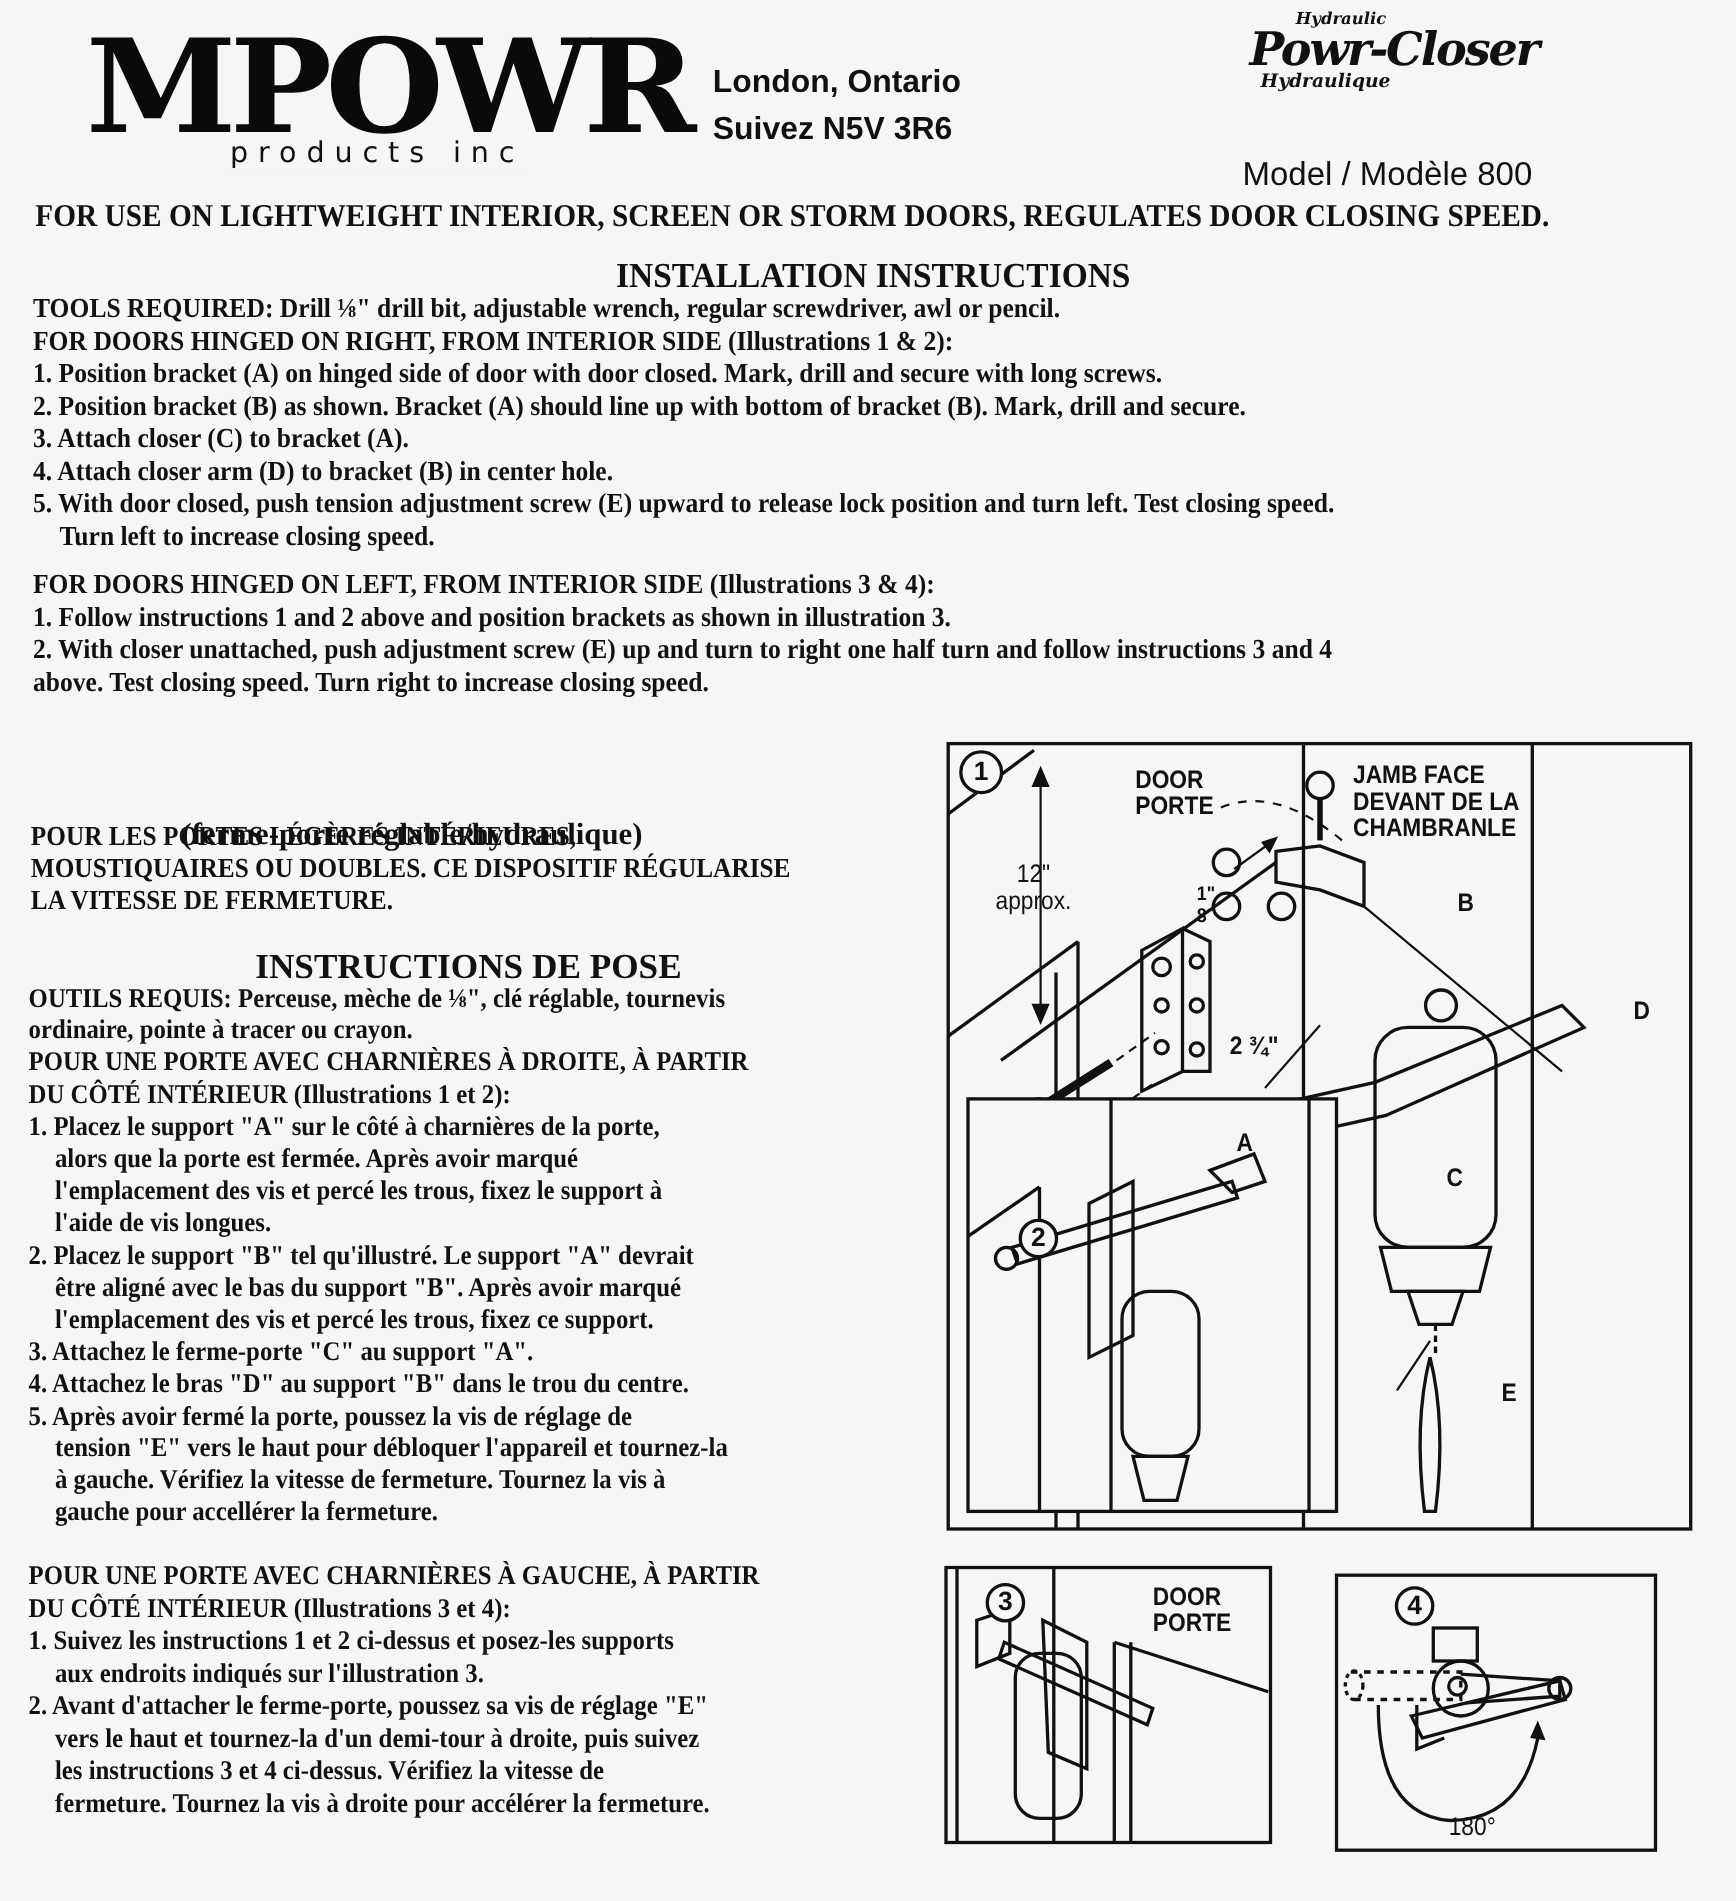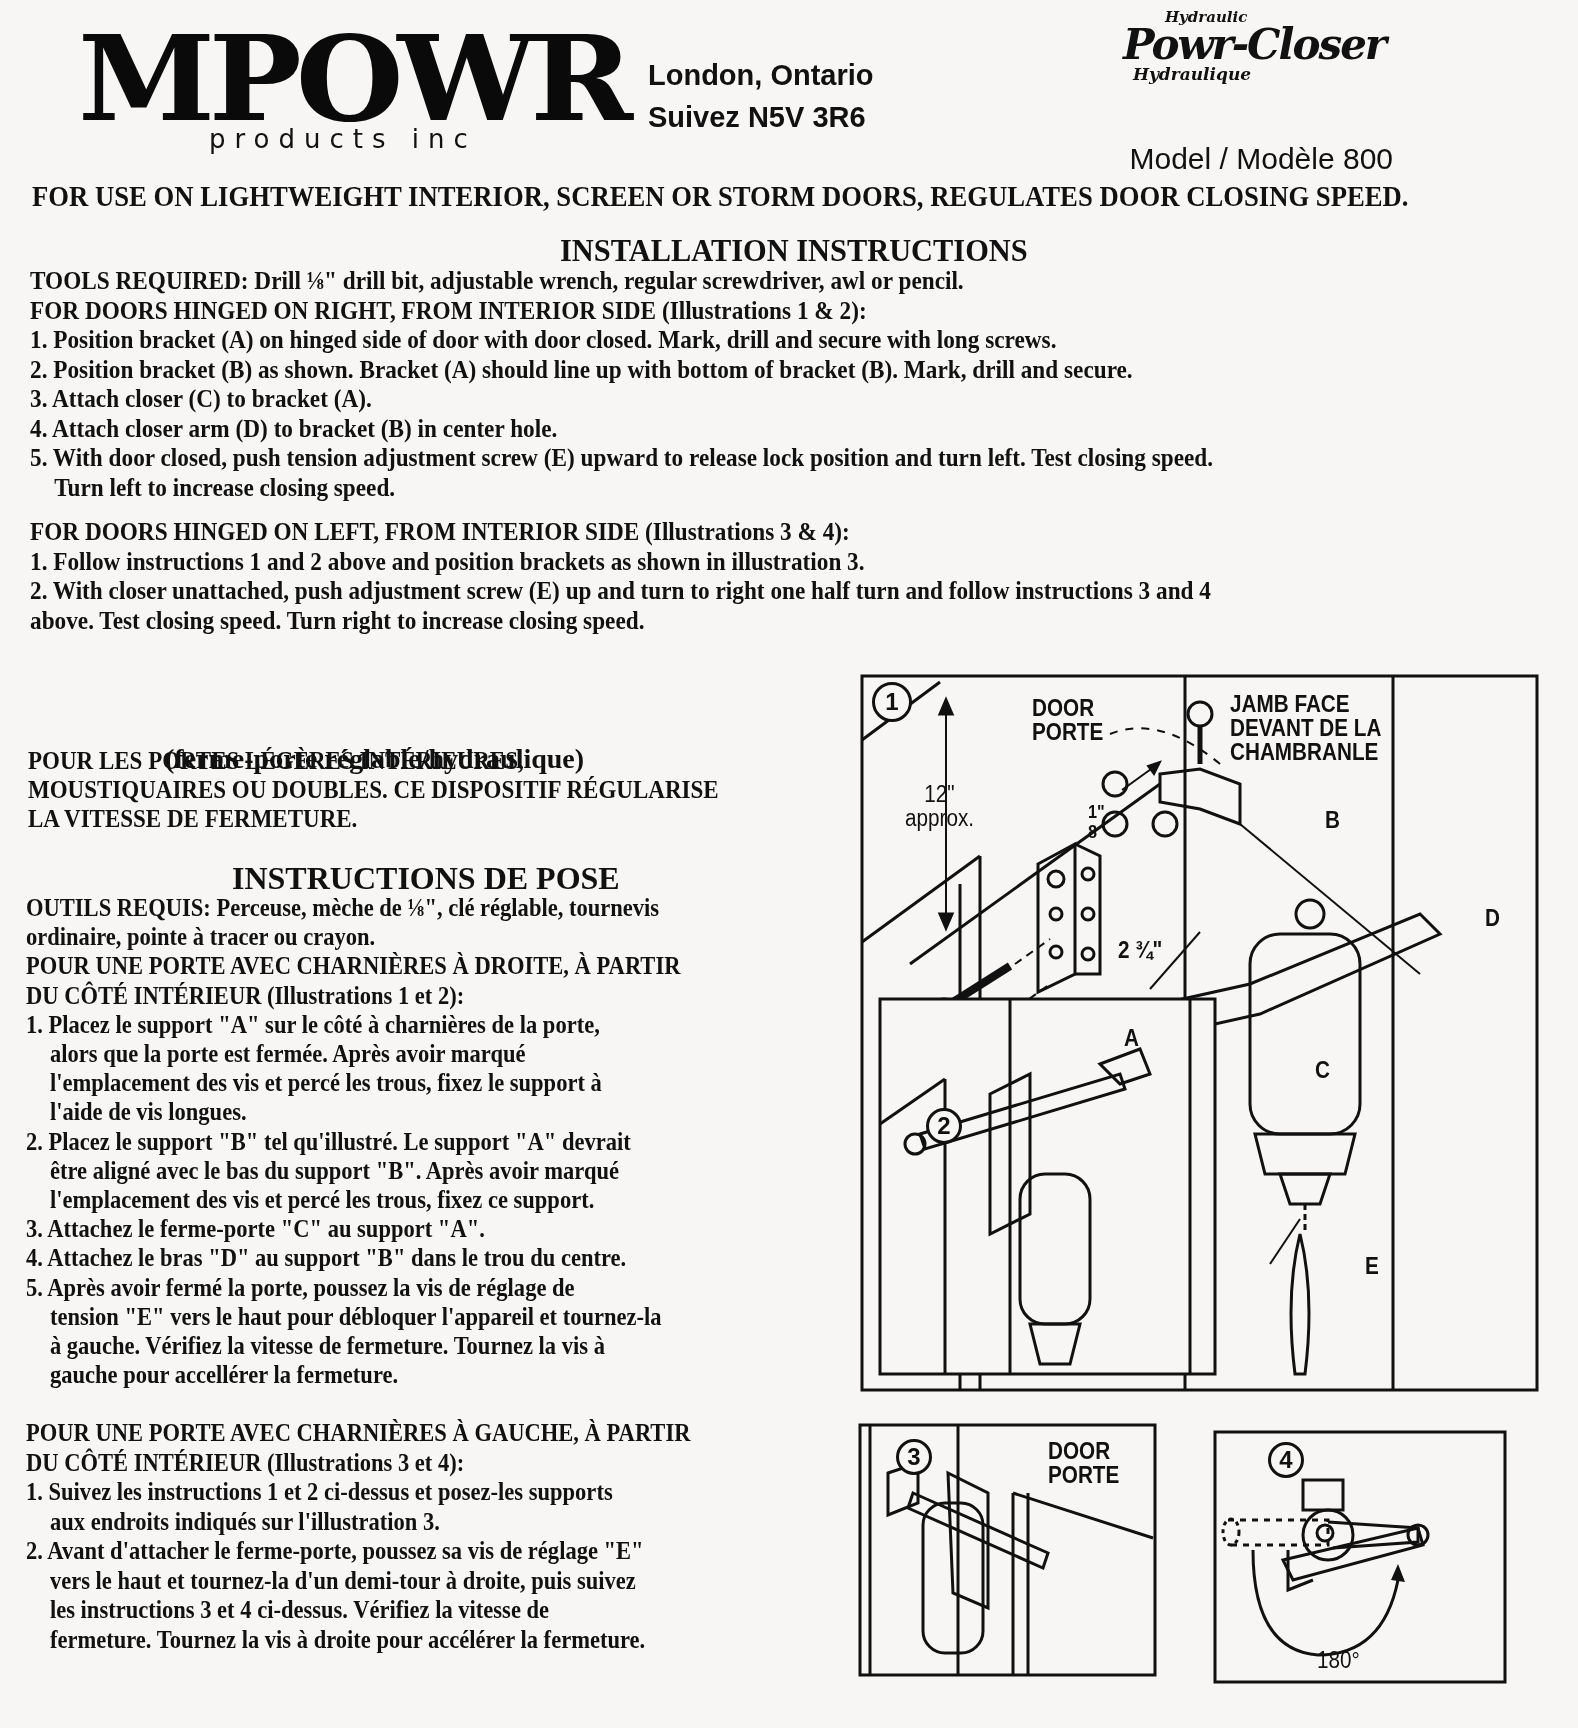--- a/index.html
+++ b/index.html
@@ -22,21 +22,21 @@
   .logo-sub {
     position: absolute; left: 135px; top: 96px;
     font-family: "DejaVu Sans", sans-serif; font-size: 26px;
     letter-spacing: 9px; background: #f7f6f4; padding: 0 4px;
   }
   .addr {
     left: 648px; top: 54px;
     font-family: "Liberation Sans", sans-serif; font-weight: bold;
     font-size: 29px; line-height: 42px;
   }
-  .brand { right: 193px; top: 8px; text-align: left; }
+  .brand { right: 180px; top: 8px; text-align: left; }
   .brand-hyd { font-family: "DejaVu Serif", serif; font-style: italic; font-weight: bold; font-size: 15px; margin-left: 42px; }
   .brand-name { font-family: "DejaVu Serif", serif; font-style: italic; font-weight: bold; font-size: 42px; line-height: 38px; letter-spacing: -2px; text-align: right; }
   .brand-hyd2 { font-family: "DejaVu Serif", serif; font-style: italic; font-weight: bold; font-size: 17px; margin-left: 10px; }
   .model {
     right: 185px; top: 100px;
     font-family: "Liberation Sans", sans-serif; font-size: 30px; margin-top: 42px;
   }
   .cond {
     font-family: "Liberation Serif", serif; font-weight: bold;
     transform-origin: left top; white-space: nowrap;

